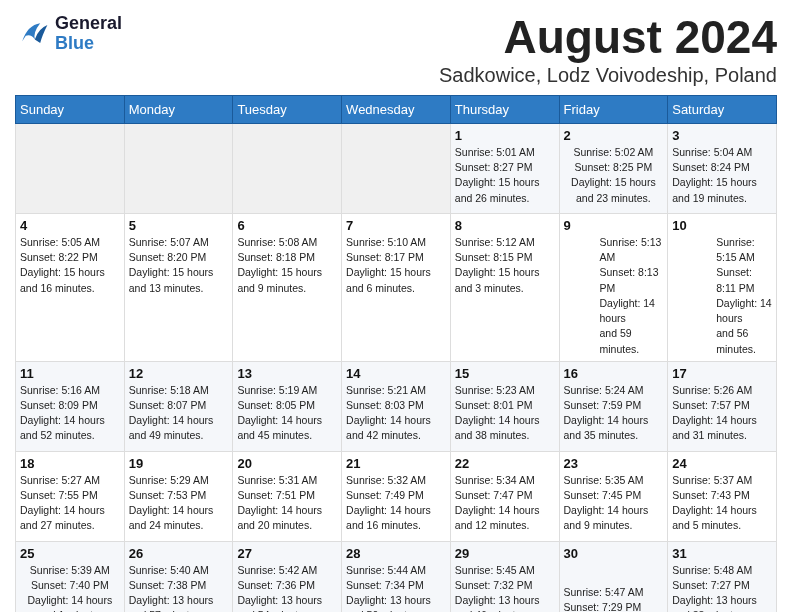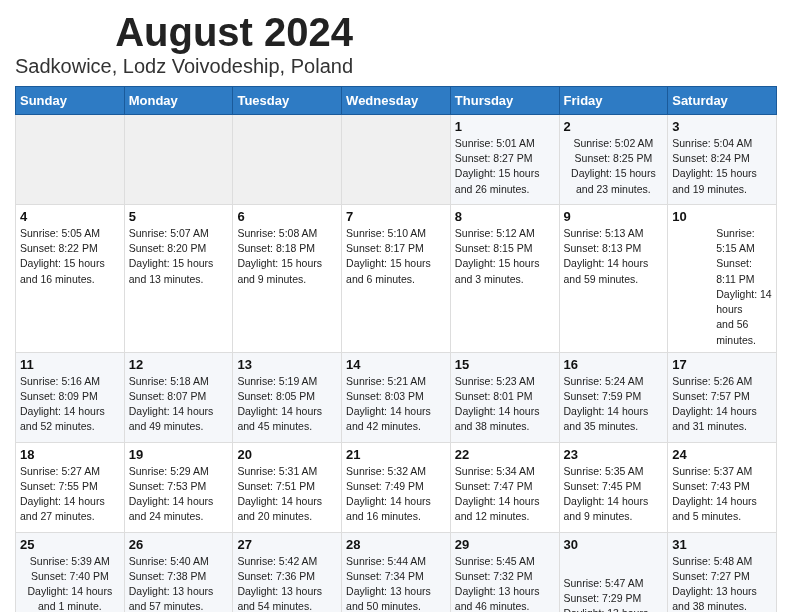--- a/index.html
+++ b/index.html
@@ -32,41 +32,41 @@
       color: #2e7bc4;
     }
     .logo-bird {
       width: 36px;
       height: 36px;
     }
     .title-area {
       text-align: right;
     }
     .month-title {
-      font-size: 40px;
+      font-size: 46px;
       font-weight: bold;
       color: #222;
     }
     .location-title {
       font-size: 20px;
       color: #333;
       font-weight: normal;
     }
     table {
       width: 100%;
       border-collapse: collapse;
       table-layout: fixed;
     }
     thead tr {
       background-color: #2e7bc4;
     }
     thead th {
       color: #fff;
       font-size: 13px;
-      font-weight: bold;
+      font-weight: normal;
       padding: 6px 4px;
       text-align: left;
       border: 1px solid #1a5a9a;
     }
     tbody tr {
       border-bottom: 1px solid #ccc;
     }
     tbody td {
       vertical-align: top;
       padding: 4px 4px;
@@ -92,20 +92,29 @@
       color: #222;
     }
     .empty-cell {
       background: #f0f0f0 !important;
     }
   </style>
 </head>
 <body>
 
 <div class="header-area">
+  <div class="logo">
+    <svg class="logo-bird" viewBox="0 0 40 40" xmlns="http://www.w3.org/2000/svg">
+      <path d="M8 28 Q14 10 28 8 Q20 18 22 26 Q18 20 12 22 Z" fill="#2e7bc4"></path>
+      <path d="M22 26 Q26 14 36 10 Q30 22 28 30 Z" fill="#1a5a9a"></path>
+    </svg>
+    <div>
+      <div class="logo-text">General<br><span>Blue</span></div>
+    </div>
+  </div>
   <div class="title-area">
     <div class="month-title">August 2024</div>
     <div class="location-title">Sadkowice, Lodz Voivodeship, Poland</div>
   </div>
 </div>
 
 <table>
   <thead>
     <tr>
     <th>Sunday</th>
@@ -176,21 +185,21 @@
         </td>
         <td>
           <span class="day-number">8</span>
           <div class="day-info" style="white-space: pre-line;">Sunrise: 5:12 AM
 Sunset: 8:15 PM
 Daylight: 15 hours
 and 3 minutes.</div>
         </td>
         <td>
           <span class="day-number">9</span>
-          <div class="day-info" style="white-space: pre-line;">Sunrise: 5:13 AM
+          <div class="day-info" style="white-space: pre-line; margin-left: 36px;">Sunrise: 5:13 AM
 Sunset: 8:13 PM
 Daylight: 14 hours
 and 59 minutes.</div>
         </td>
         <td>
           <span class="day-number">10</span>
           <div class="day-info" style="white-space: pre-line; margin-left: 44px;">Sunrise: 5:15 AM
 Sunset: 8:11 PM
 Daylight: 14 hours
 and 56 minutes.</div>

